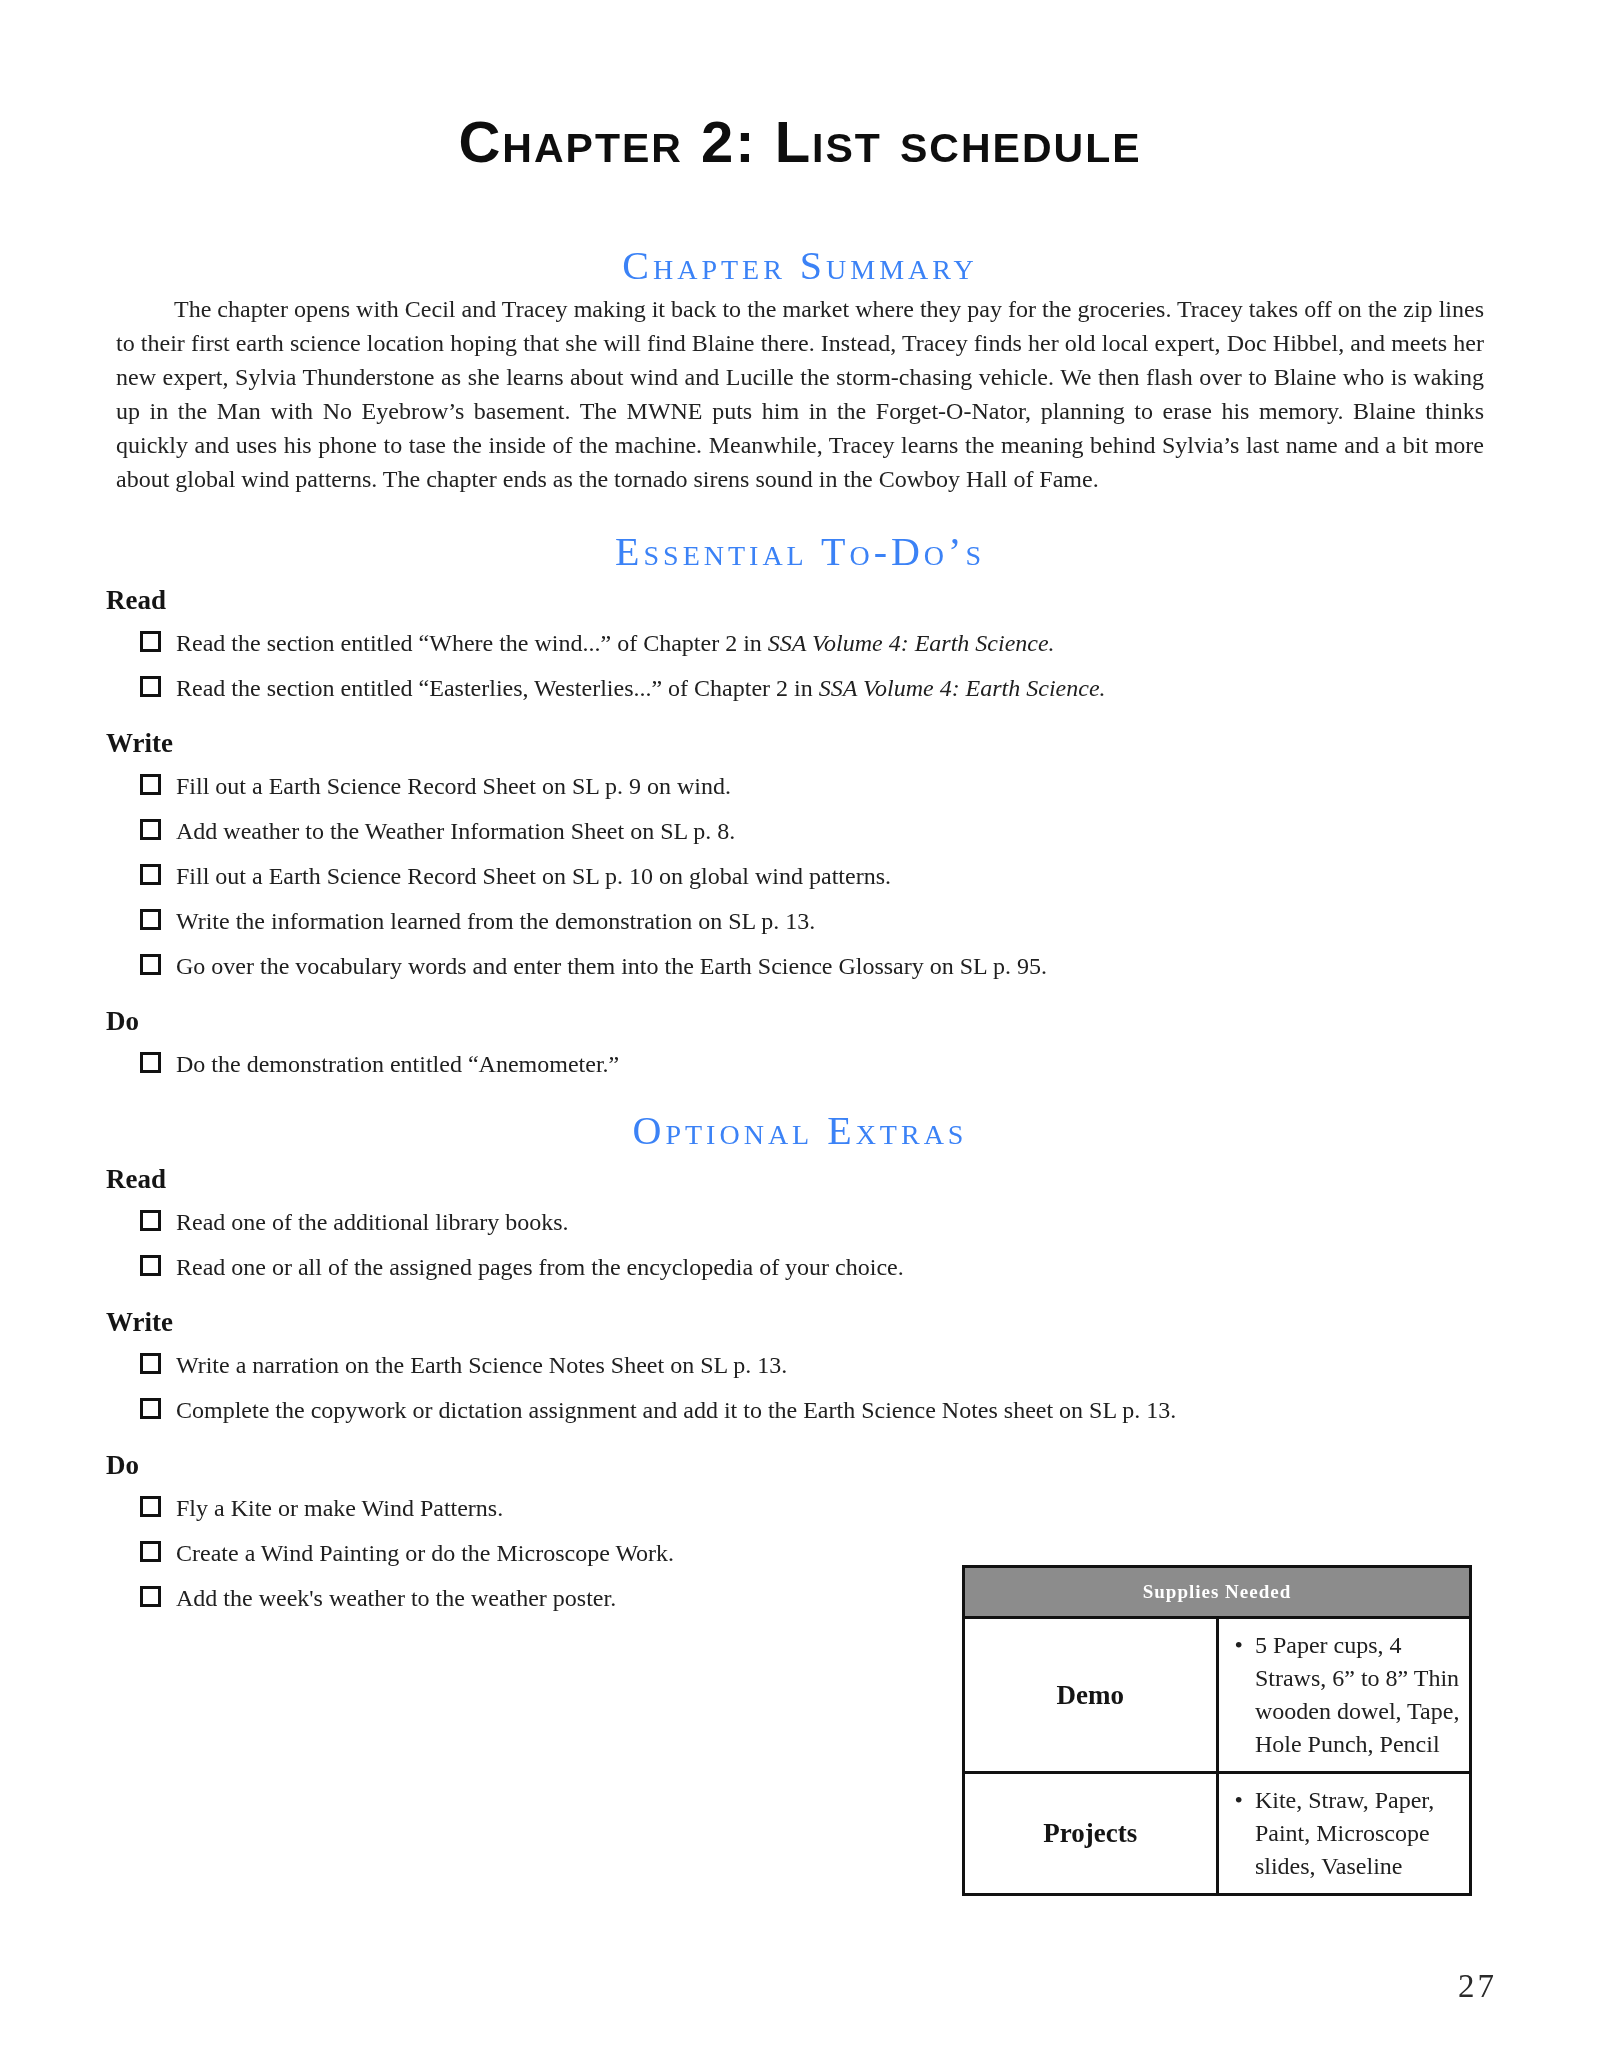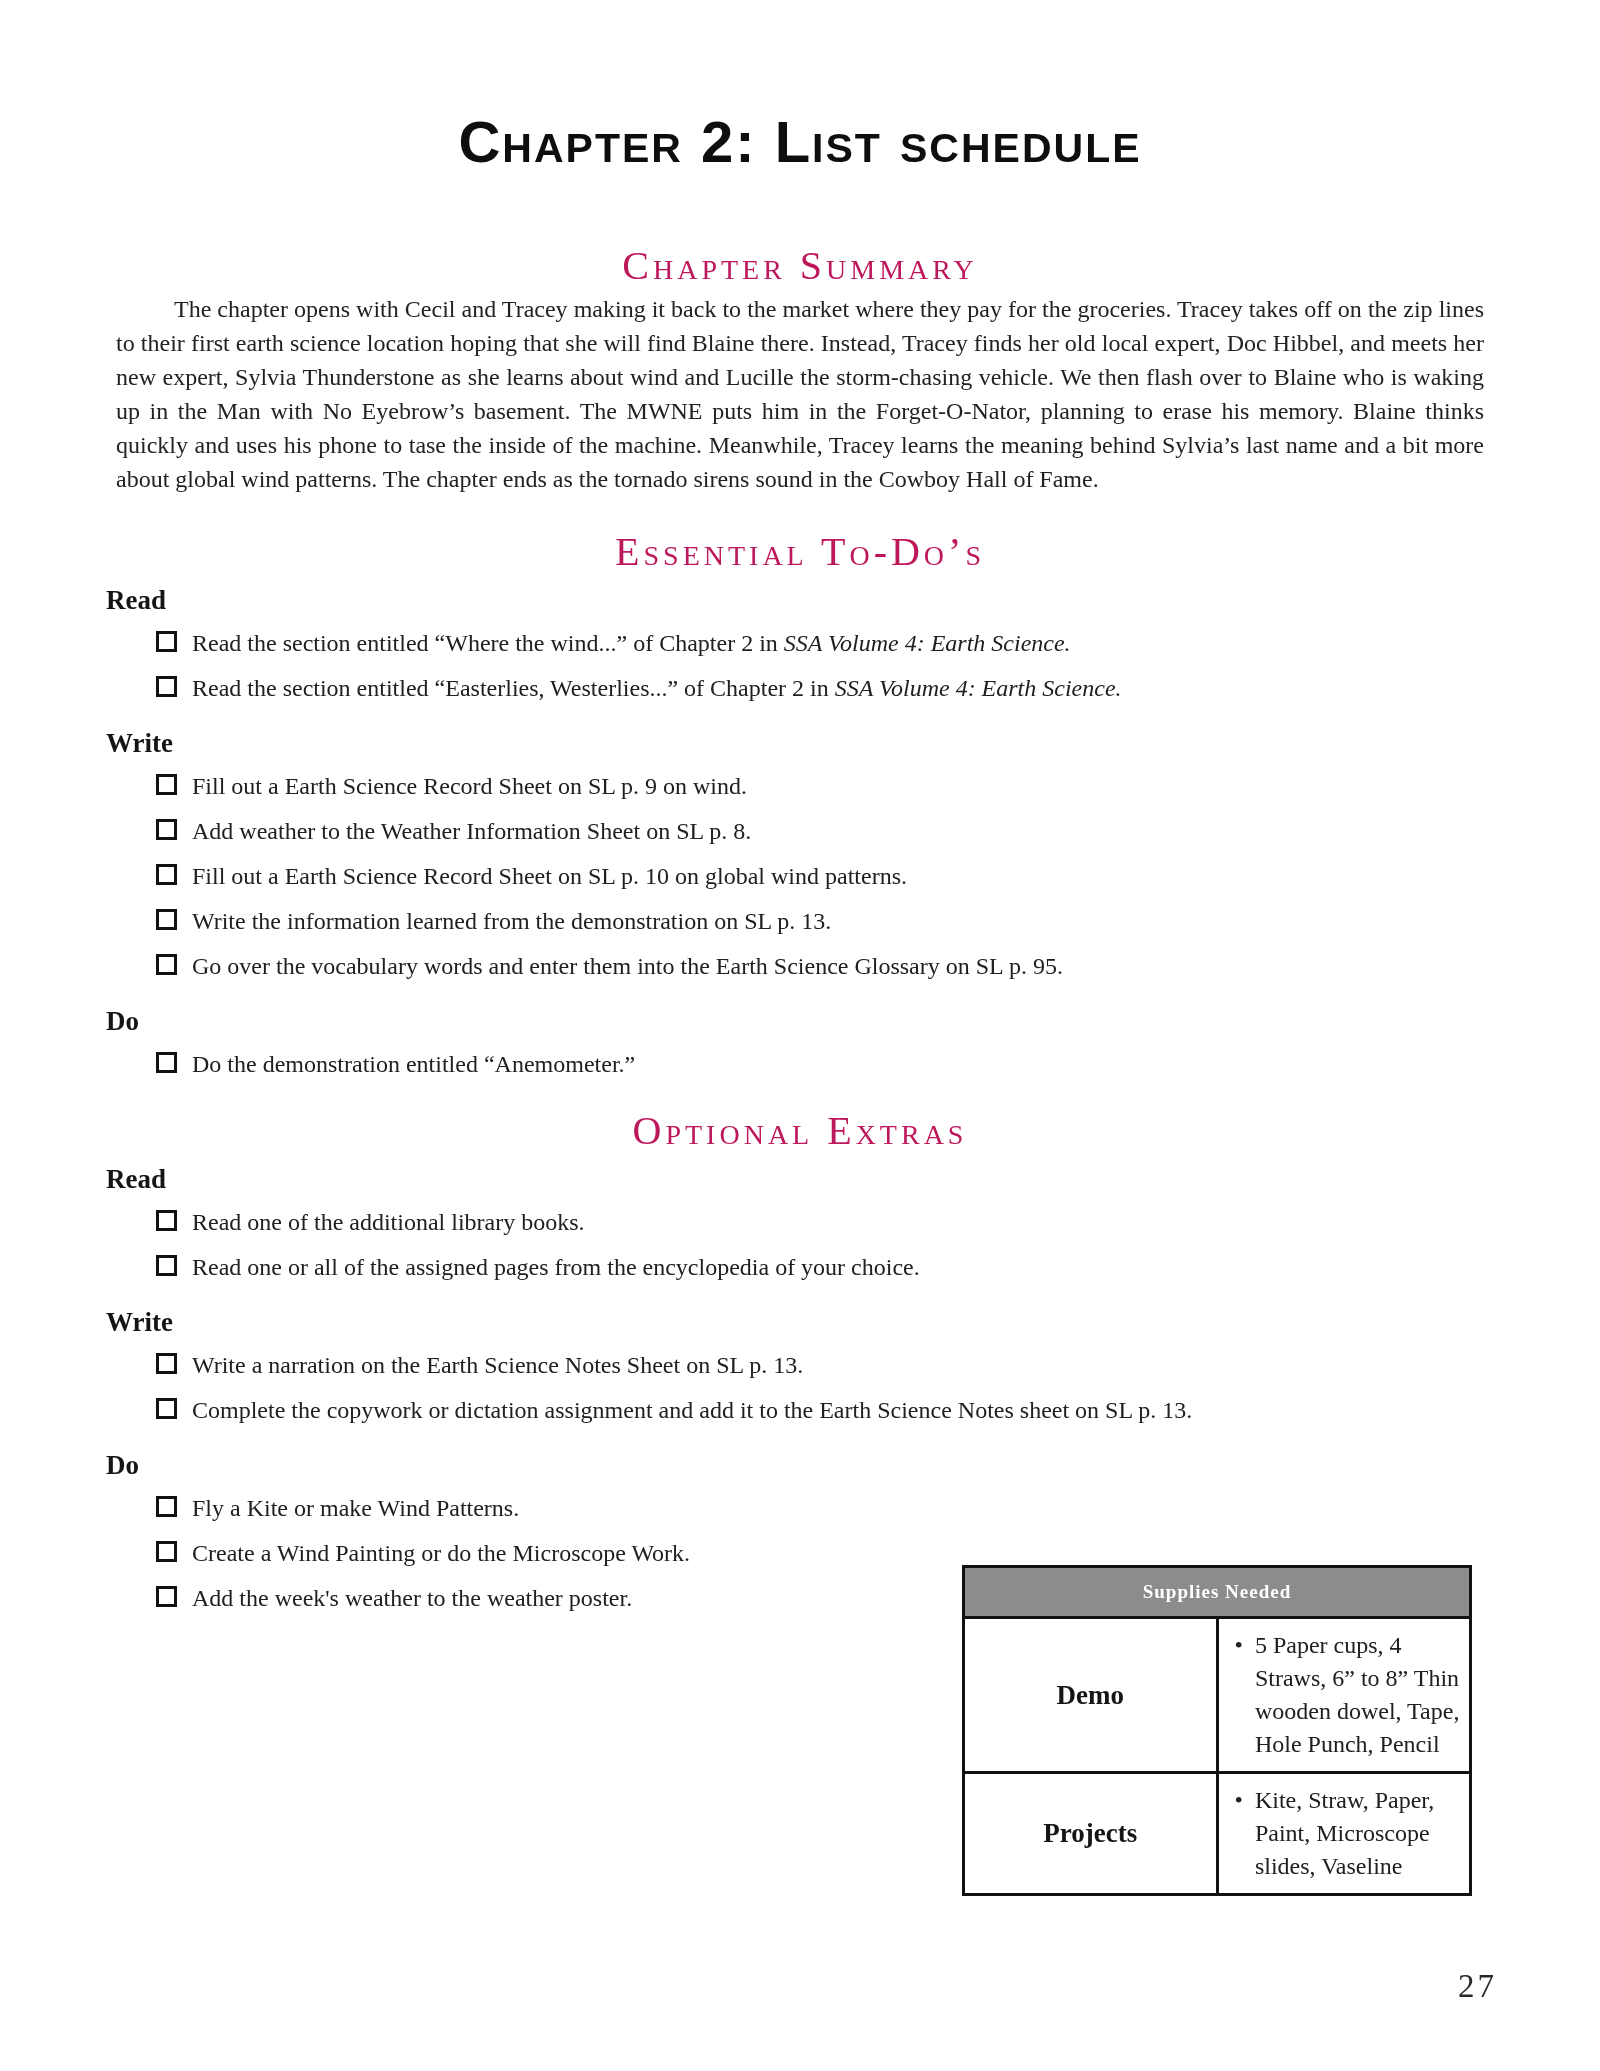--- a/index.html
+++ b/index.html
@@ -27,21 +27,21 @@
   }
   .sc-heading {
     margin: 0;
     text-align: center;
     font-family: "Liberation Serif", serif;
     font-variant: small-caps;
     font-weight: 400;
     font-size: 40px;
     line-height: 48px;
     letter-spacing: 4px;
-    color: #be185d;
+    color: #3b82f6;
   }
   .summary-heading { margin-top: 70px; }
   .essential-heading { margin-top: 32px; }
   .optional-heading { margin-top: 28px; }
   .summary-para {
     width: 1368px;
     margin: 2px 0 0 116px;
     text-align: justify;
     text-indent: 58px;
     font-size: 24px;
@@ -51,21 +51,21 @@
   .sec-label {
     margin: 24px 0 0 106px;
     font-weight: bold;
     font-size: 27px;
     line-height: 32px;
     color: #151515;
   }
   .sec-label.first-after-heading { margin-top: 8px; }
   ul.todo {
     list-style: none;
-    margin: 12px 0 0 16px;
+    margin: 12px 0 0 0;
     padding: 0 0 0 140px;
   }
   li.todo-item {
     margin: 0 0 15px 0;
     font-size: 24px;
     line-height: 30px;
     color: #202020;
     white-space: nowrap;
   }
   .cb {

